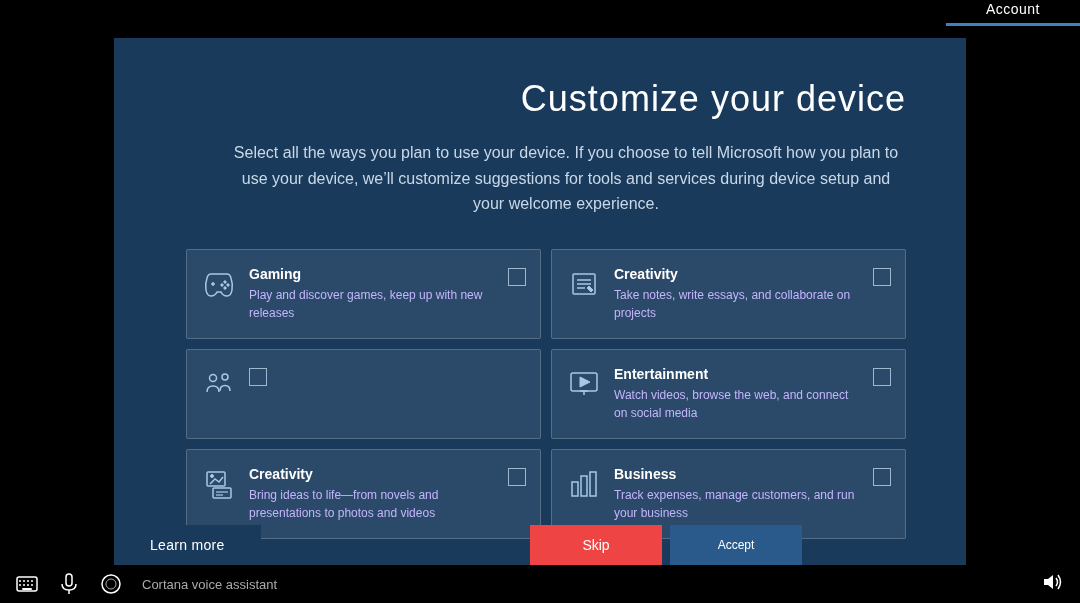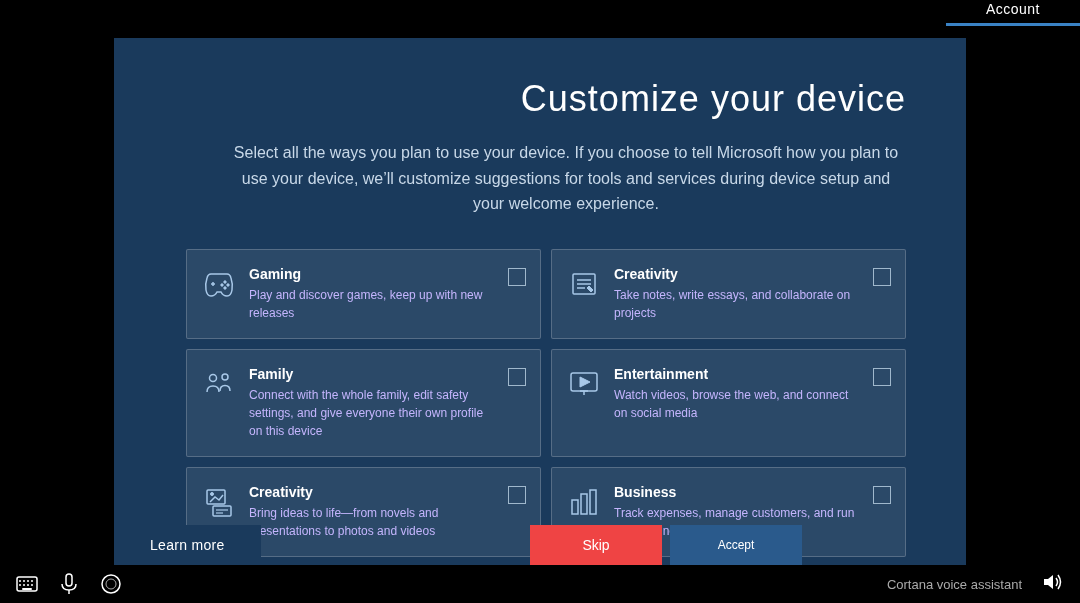--- a/index.html
+++ b/index.html
@@ -173,21 +173,20 @@
       position: absolute;
       bottom: 0;
       left: 0;
       width: 1080px;
       height: 38px;
       background: #000;
       display: flex;
       align-items: center;
       padding: 0 16px;
       gap: 20px;
-      text-align: right;
     }
     .taskbar-icon {
       width: 22px;
       height: 22px;
       display: flex;
       align-items: center;
       justify-content: center;
       color: #fff;
       font-size: 16px;
     }
@@ -252,24 +251,20 @@
     </div>
 
     <div class="option-card">
       <div class="option-icon">
         <svg viewBox="0 0 32 32" xmlns="http://www.w3.org/2000/svg">
           <circle cx="10" cy="10" r="3.5" stroke="#a8c8e8" fill="none" stroke-width="1.5"></circle>
           <path d="M4 24 Q4 18 10 18 Q16 18 16 24" stroke="#a8c8e8" fill="none" stroke-width="1.5"></path>
           <circle cx="22" cy="9" r="3" stroke="#a8c8e8" fill="none" stroke-width="1.5"></circle>
           <path d="M17 23 Q17 17.5 22 17.5 Q27 17.5 27 23" stroke="#a8c8e8" fill="none" stroke-width="1.5"></path>
         </svg>
-      </div>
-      <div class="option-text">
-        <div class="option-title">Family</div>
-        <div class="option-desc">Connect with the whole family, edit safety settings, and give everyone their own profile on this device</div>
       </div>
       <div class="option-checkbox"></div>
     </div>
 
     <div class="option-card">
       <div class="option-icon">
         <svg viewBox="0 0 32 32" xmlns="http://www.w3.org/2000/svg">
           <rect x="3" y="5" width="26" height="18" rx="2" stroke="#a8c8e8" fill="none" stroke-width="1.5"></rect>
           <line x1="12" y1="23" x2="20" y2="23" stroke="#a8c8e8" stroke-width="1.5"></line>
           <line x1="16" y1="23" x2="16" y2="27" stroke="#a8c8e8" stroke-width="1.5"></line>

